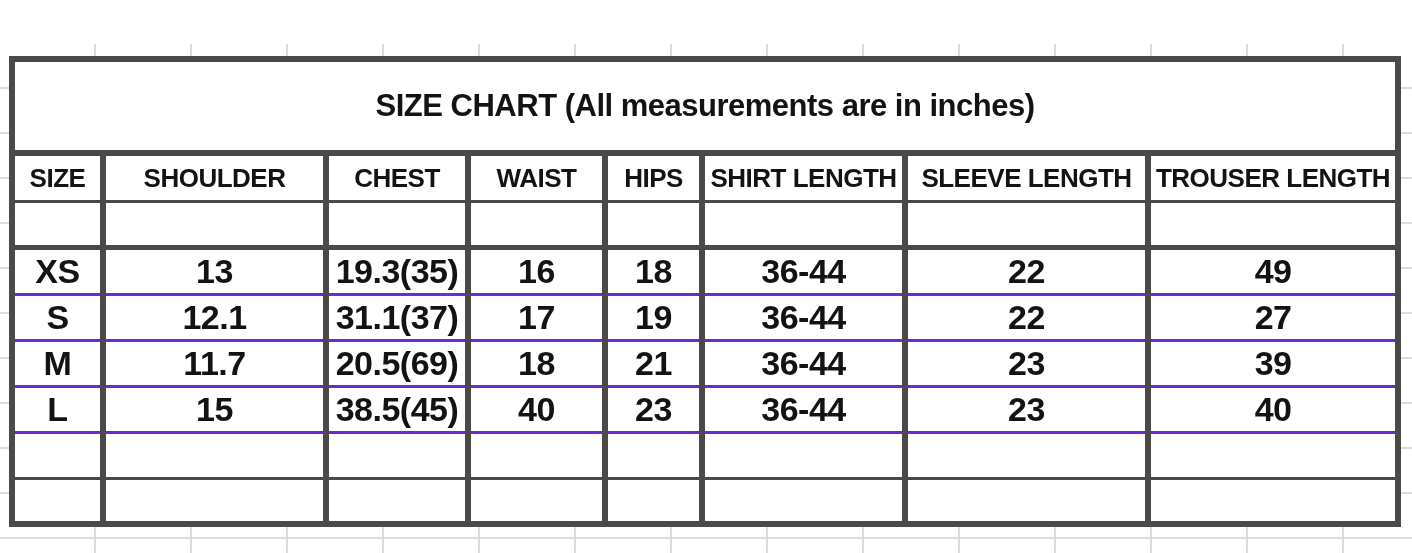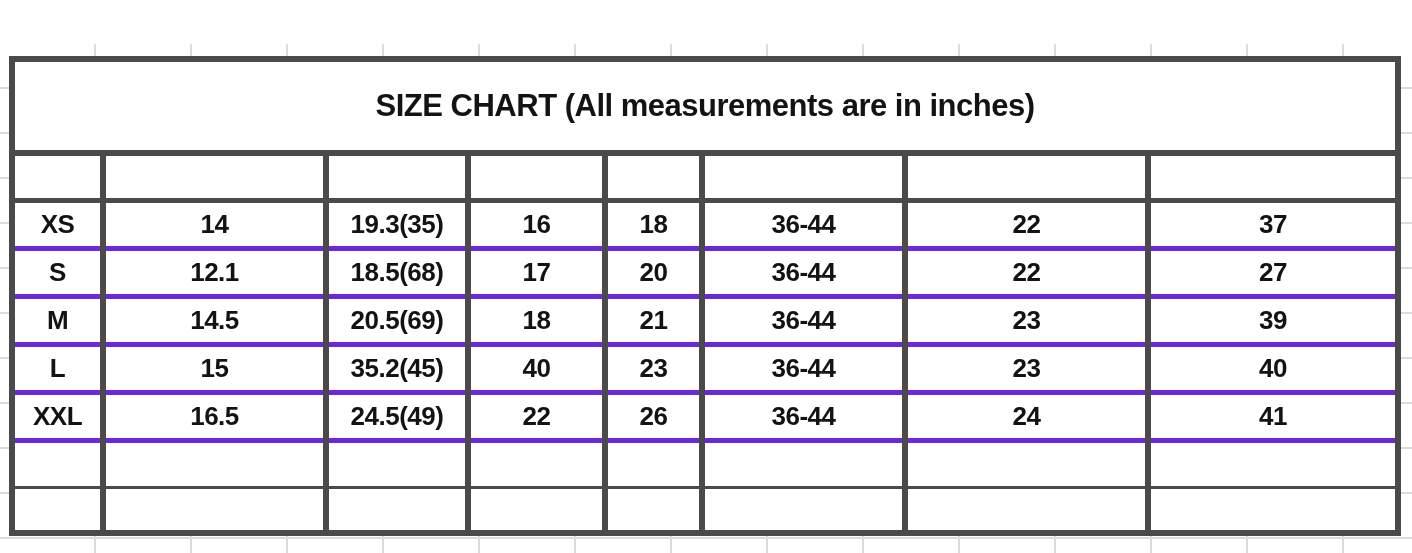--- a/index.html
+++ b/index.html
@@ -54,22 +54,22 @@
     height: 44px;
     font-size: 26px;
     border-bottom: 3px solid #4a4a4a;
   }
   tr.spacer-row td {
     height: 42px;
     border-bottom: 5px solid #4a4a4a;
   }
   tr.data-row td {
     height: 43px;
-    font-size: 26px;
-    border-bottom: 5px solid #6d28d9;
+    font-size: 34px;
+    border-bottom: 3px solid #6d28d9;
   }
   tr.empty-row td {
     height: 43px;
     border-bottom: 3px solid #4a4a4a;
   }
   tr.empty-row:last-child td {
     height: 41px;
     border-bottom: none;
   }
 </style>
@@ -87,87 +87,87 @@
       <col style="width:203px">
       <col style="width:243px">
       <col style="width:250px">
     </colgroup>
 
     <tbody>
         <tr class="title-row">
       <td colspan="8">SIZE CHART (All measurements are in inches)</td>
     </tr>
 
+    <tr class="header-row">
+      <th>SIZE</th>
+      <th>SHOULDER</th>
+      <th>CHEST</th>
+      <th>WAIST</th>
+      <th>HIPS</th>
+      <th>SHIRT LENGTH</th>
+      <th>SLEEVE LENGTH</th>
+      <th>TROUSER LENGTH</th>
+    </tr>
 
     <tr class="spacer-row">
       <td></td>
       <td></td>
       <td></td>
       <td></td>
       <td></td>
       <td></td>
       <td></td>
       <td></td>
     </tr>
 
     <tr class="data-row">
       <td>XS</td>
-      <td>14</td>
+      <td>13</td>
       <td>19.3(35)</td>
       <td>16</td>
       <td>18</td>
       <td>36-44</td>
       <td>22</td>
-      <td>37</td>
+      <td>49</td>
     </tr>
 
     <tr class="data-row">
       <td>S</td>
       <td>12.1</td>
-      <td>18.5(68)</td>
+      <td>31.1(37)</td>
       <td>17</td>
-      <td>20</td>
+      <td>19</td>
       <td>36-44</td>
       <td>22</td>
       <td>27</td>
     </tr>
 
     <tr class="data-row">
       <td>M</td>
-      <td>14.5</td>
+      <td>11.7</td>
       <td>20.5(69)</td>
       <td>18</td>
       <td>21</td>
       <td>36-44</td>
       <td>23</td>
       <td>39</td>
     </tr>
 
     <tr class="data-row">
       <td>L</td>
       <td>15</td>
-      <td>35.2(45)</td>
+      <td>38.5(45)</td>
       <td>40</td>
       <td>23</td>
       <td>36-44</td>
       <td>23</td>
       <td>40</td>
     </tr>
 
 
-    <tr class="data-row">
-      <td>XXL</td>
-      <td>16.5</td>
-      <td>24.5(49)</td>
-      <td>22</td>
-      <td>26</td>
-      <td>36-44</td>
-      <td>24</td>
-      <td>41</td>
-    </tr>
 
     <tr class="empty-row">
       <td></td>
       <td></td>
       <td></td>
       <td></td>
       <td></td>
       <td></td>
       <td></td>
       <td></td>

